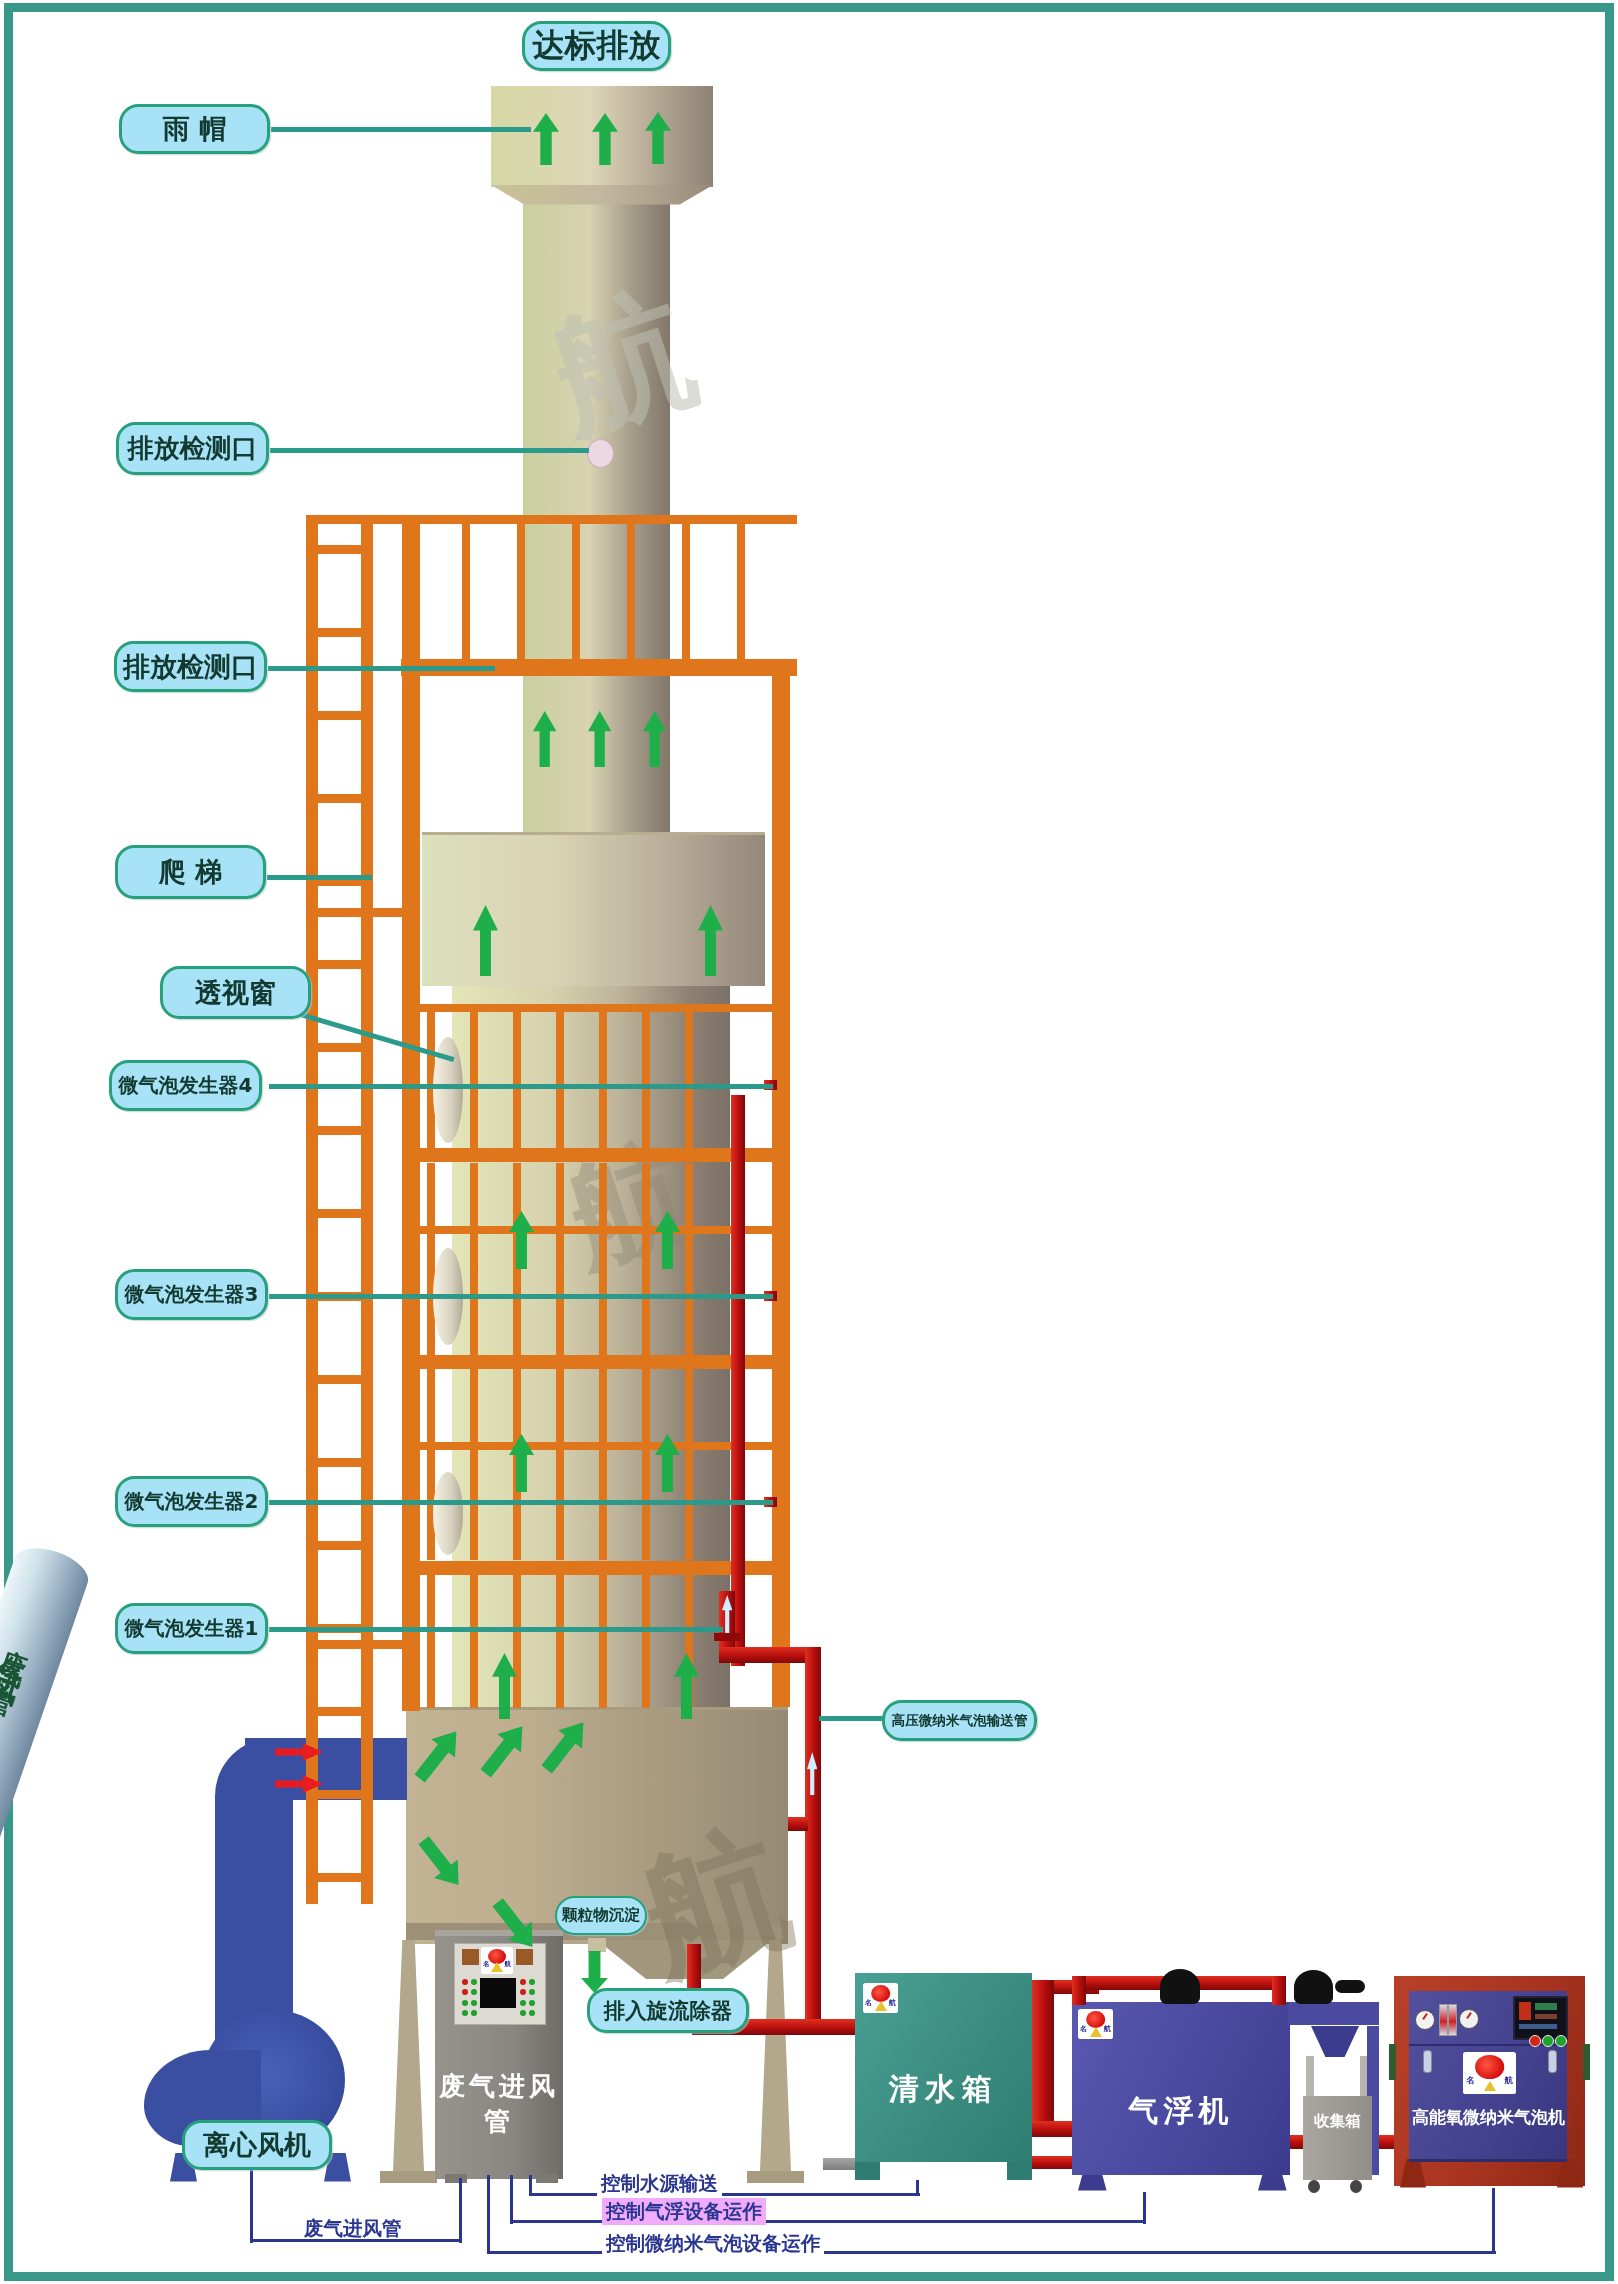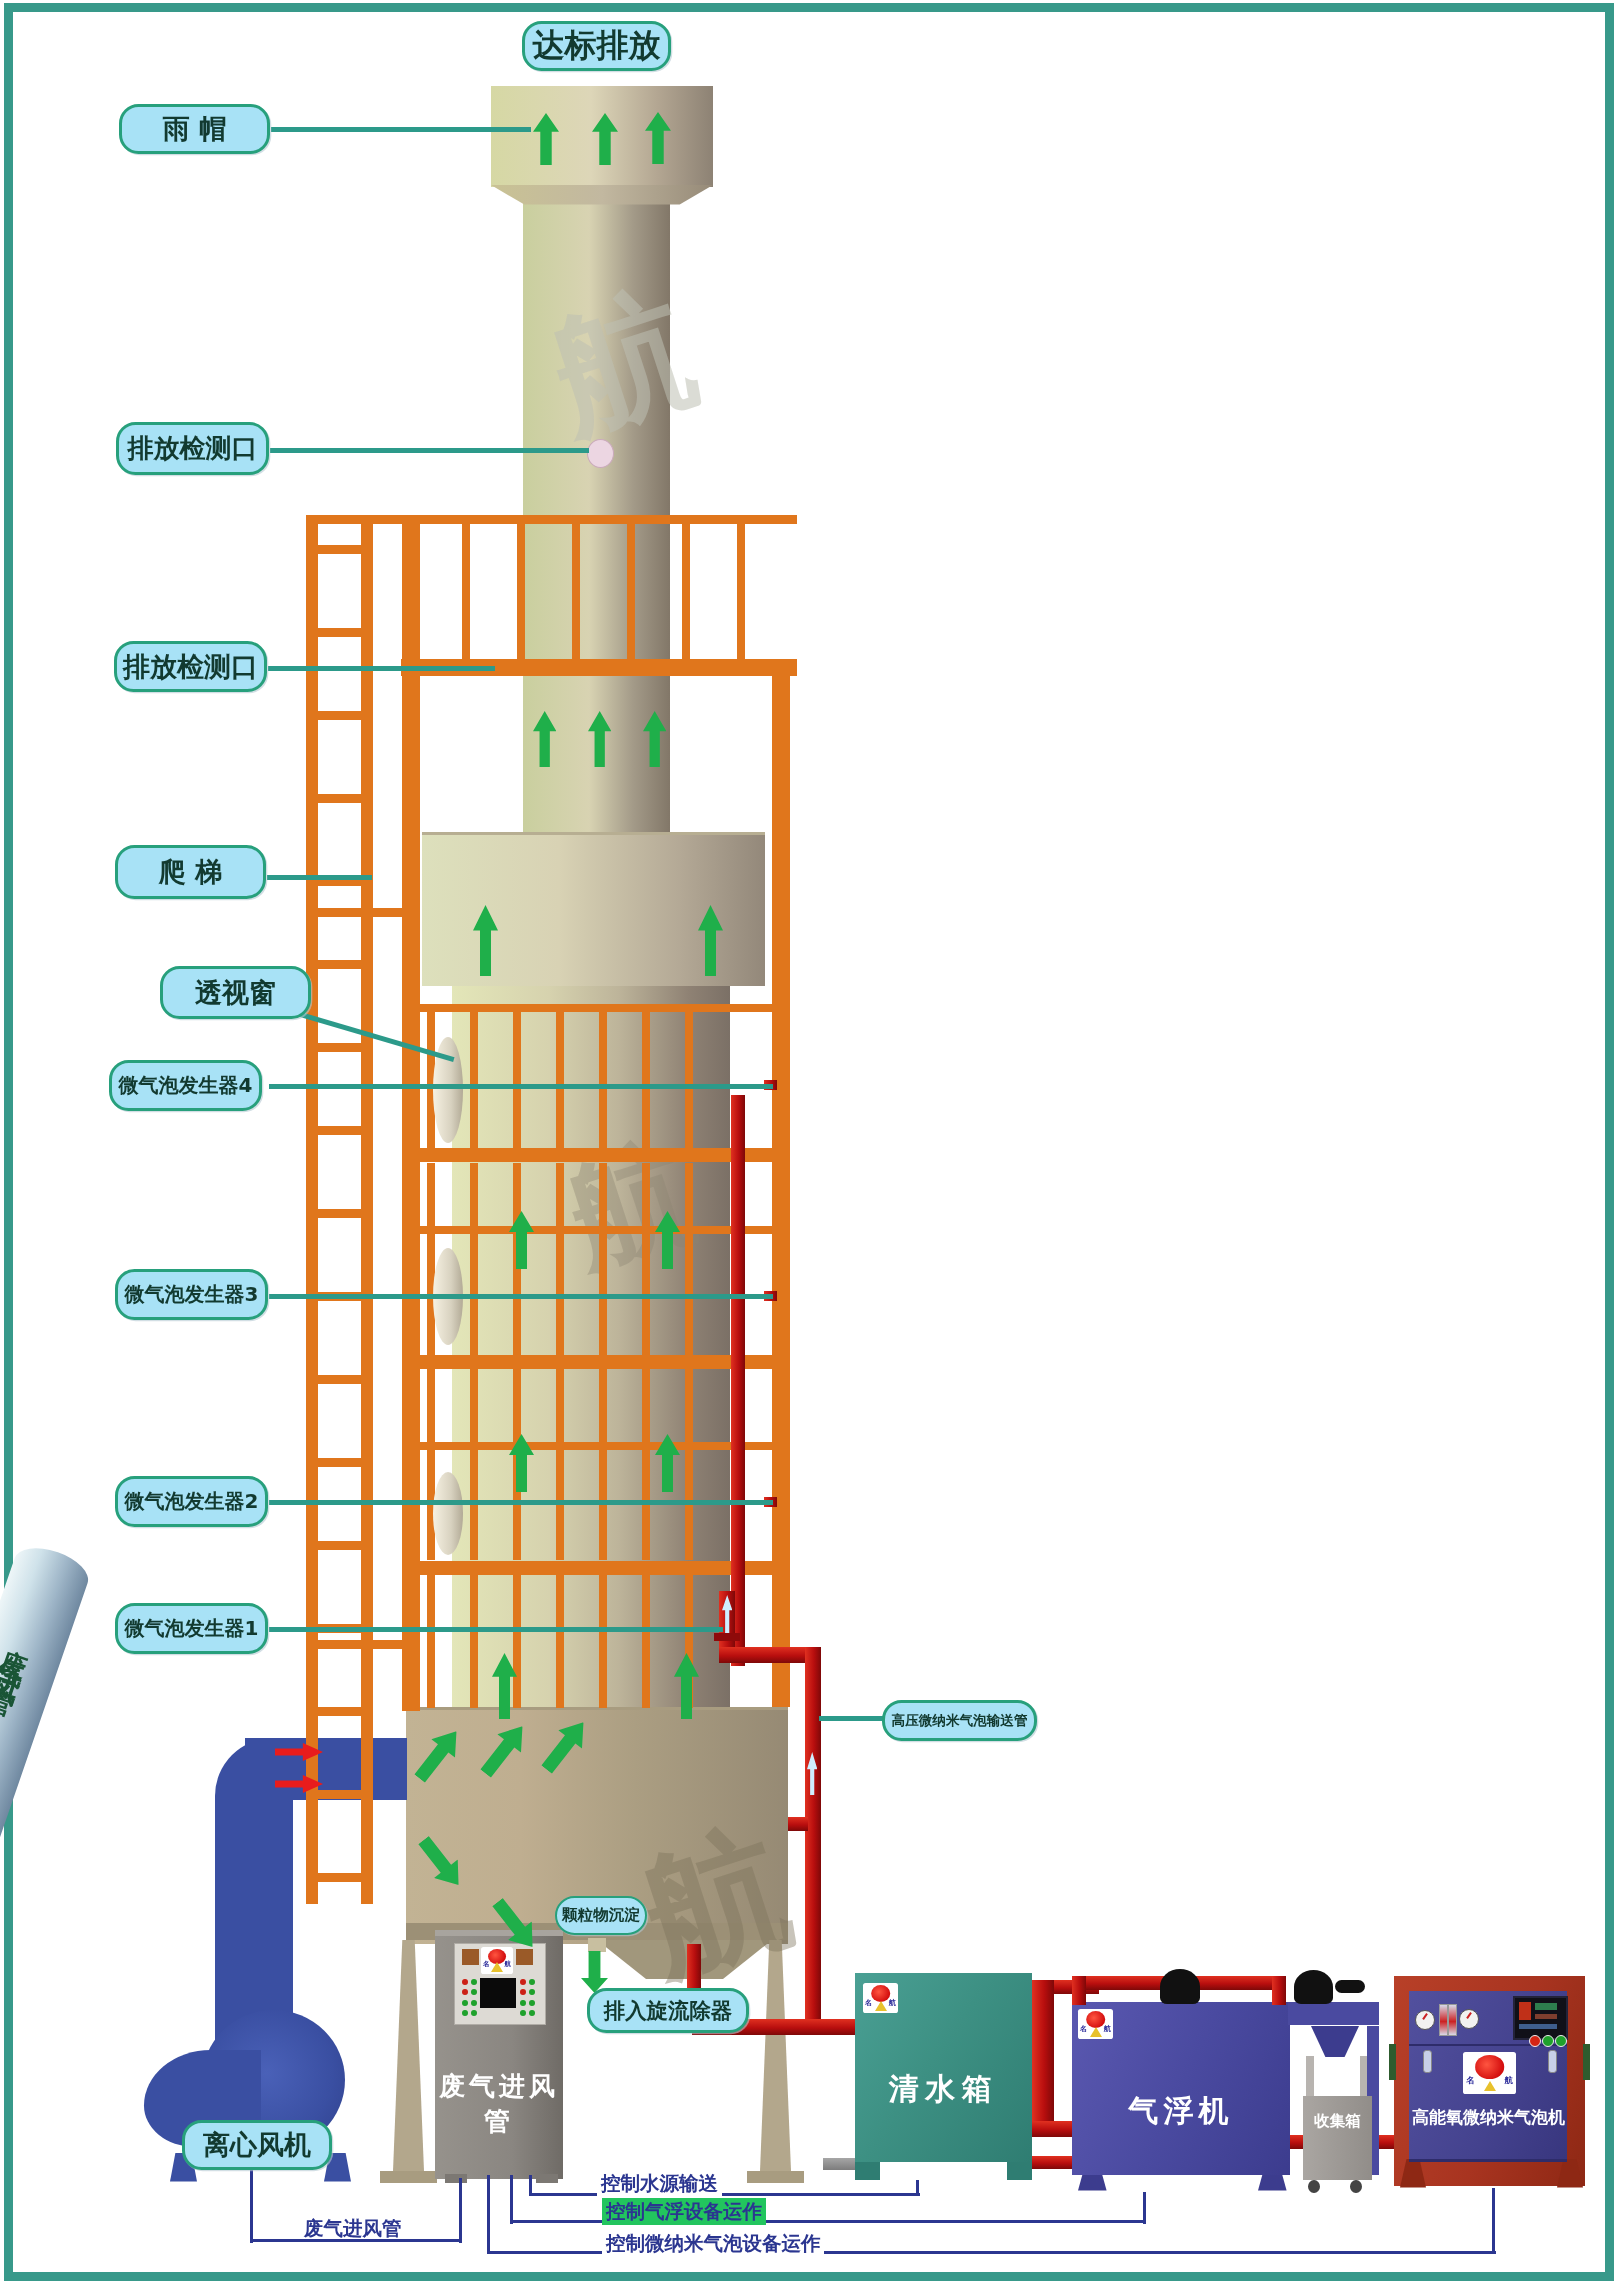--- a/index.html
+++ b/index.html
@@ -306,20 +306,20 @@
   <div class="nvtxt" style="left:304px;top:2215px;font-size:19.5px;">废气进风管</div>
 
   <div class="navy" style="left:529px;top:2175px;width:3.2px;height:21px;"></div>
   <div class="navy" style="left:529px;top:2193px;width:391px;height:3.2px;"></div>
   <div class="navy" style="left:916px;top:2180px;width:3.2px;height:15.6px;"></div>
   <div class="nvtxt" style="left:597px;top:2170px;font-size:19.5px;background:#fff;padding:0 3.9px;">控制水源输送</div>
 
   <div class="navy" style="left:510px;top:2175px;width:3.2px;height:49px;"></div>
   <div class="navy" style="left:510px;top:2220px;width:636px;height:3.2px;"></div>
   <div class="navy" style="left:1143px;top:2192px;width:3.2px;height:32px;"></div>
-  <div class="nvtxt" style="left:602px;top:2198px;font-size:19.5px;background:#22c55e;padding:0 3.9px;">控制气浮设备运作</div>
+  <div class="nvtxt" style="left:602px;top:2198px;font-size:19.5px;background:#f0abfc;padding:0 3.9px;">控制气浮设备运作</div>
 
   <div class="navy" style="left:487px;top:2175px;width:3.2px;height:79px;"></div>
   <div class="navy" style="left:487px;top:2251px;width:1009px;height:3.2px;"></div>
   <div class="navy" style="left:1492px;top:2188px;width:3.2px;height:65px;"></div>
   <div class="nvtxt" style="left:602px;top:2230px;font-size:19.5px;background:#fff;padding:0 3.9px;">控制微纳米气泡设备运作</div>
 </div>
 
 
 </body></html>

